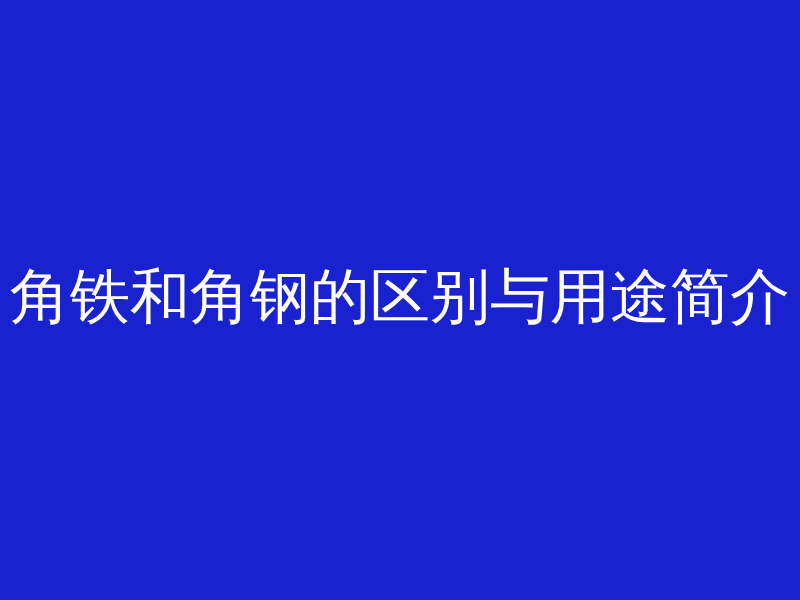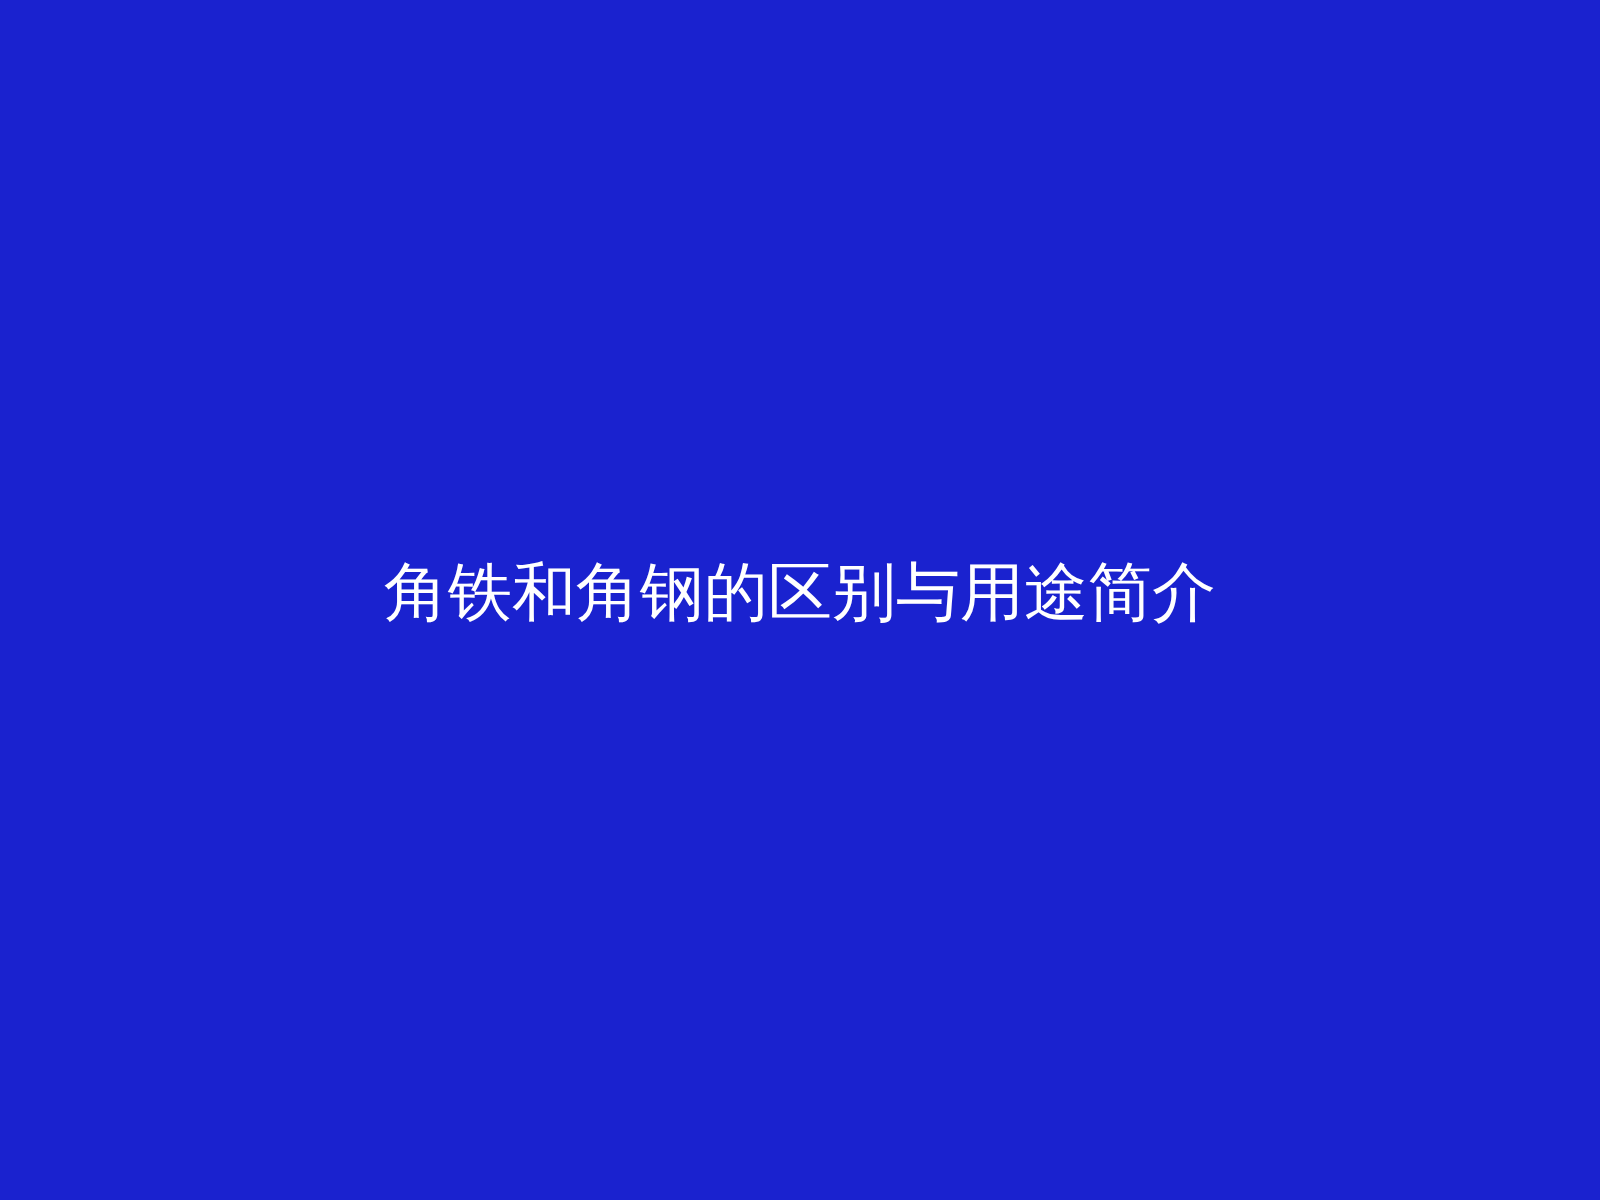--- a/index.html
+++ b/index.html
@@ -35,21 +35,21 @@
     top: 272px;
     display: flex;
     align-items: center;
     justify-content: center;
   }
 
   .headline {
     margin: 0;
     color: #ffffff;
     font-family: "DejaVu Sans", "Liberation Sans", sans-serif;
-    font-size: 32px;
+    font-size: 60px;
     font-weight: 400;
     line-height: 48px;
     letter-spacing: 0px;
     white-space: nowrap;
     text-align: left;
   }
 </style>
 </head>
 <body>
 

